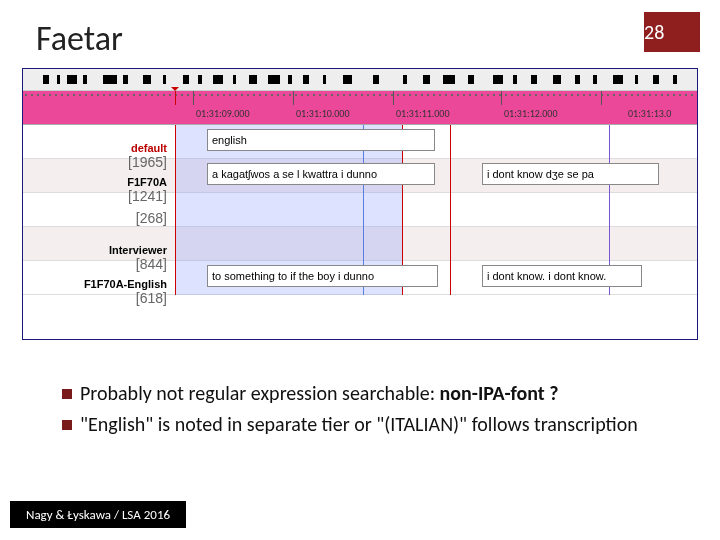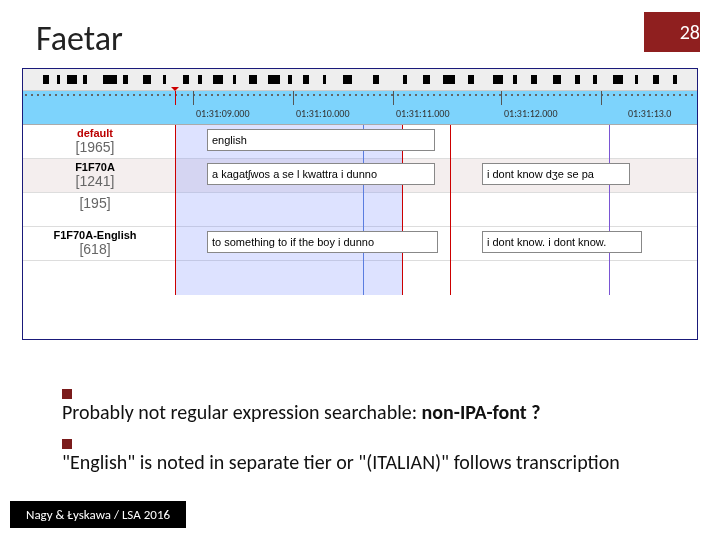--- a/index.html
+++ b/index.html
@@ -1,46 +1,46 @@
 <!DOCTYPE html>
 <html><head>
 <meta charset="utf-8">
 <style>
   * { box-sizing: border-box; margin: 0; padding: 0; }
   html, body { width: 720px; height: 540px; font-family: Calibri, Arial, sans-serif; background: #fff; }
   .slide { position: relative; width: 720px; height: 540px; }
   .title { position: absolute; left: 36px; top: 18px; font-size: 34px; color: #222; }
-  .pagebox { position: absolute; right: 20px; top: 12px; width: 56px; height: 40px; background: #8f1f1f; color: #fff; display: flex; align-items: center; justify-content: flex-end; font-size: 20px; }
+  .pagebox { position: absolute; right: 20px; top: 12px; width: 56px; height: 40px; background: #8f1f1f; color: #fff; display: flex; align-items: center; justify-content: flex-start; font-size: 20px; }
   .shot { position: absolute; left: 22px; top: 68px; width: 676px; height: 272px; border: 1px solid #1a1a7a; background: #fff; overflow: hidden; }
   .wave { height: 22px; background: #eee; border-bottom: 1px solid #ccc; position: relative; }
   .wave .seg { position: absolute; top: 6px; height: 9px; background: #000; }
-  .ruler { height: 34px; background: #7dd3fc; border-bottom: 1px solid #aaa; position: relative; padding-left: 44px; }
+  .ruler { height: 34px; background: #ec4899; border-bottom: 1px solid #aaa; position: relative; padding-left: 44px; }
   .ruler .label { position: absolute; top: 16px; font-size: 10px; color: #333; }
   .ruler .dots { position: absolute; top: 3px; left: 0; right: 0; height: 2px;
     background-image: radial-gradient(circle, #666 1px, transparent 1px);
     background-size: 6px 2px; background-repeat: repeat-x; }
   .ruler .major { position: absolute; top: 0; width: 1px; height: 14px; background: #555; }
   .scrub { position: absolute; top: 0; width: 1px; height: 14px; background: #cc0000; left: 152px; }
   .scrub::before { content:""; position:absolute; left:-4px; top:-4px; border:4px solid transparent; border-top-color:#cc0000; }
   .tiers { position: relative; }
   .tier { display: flex; border-bottom: 1px solid #ddd; height: 34px; }
   .tier.even { background: #f4eeee; }
-  .tier .tname { width: 150px; padding: 2px 6px 0 0; text-align: center; font-family: "Arial Narrow", Arial, sans-serif; }
+  .tier .tname { width: 150px; padding: 17px 6px 0 0; text-align: right; font-family: "Arial Narrow", Arial, sans-serif; }
   .tier .tname .nm { font-size: 11px; font-weight: bold; }
   .tier .tname.red .nm { color: #b00; }
   .tier .tname .cnt { font-size: 14px; color: #666; }
   .tier .lane { flex: 1; position: relative; margin-left: 32px; }
   .ann { position: absolute; top: 4px; height: 22px; background: #fff; border: 1px solid #888; font-family: Arial, sans-serif; font-size: 11px; line-height: 20px; padding: 0 4px; white-space: nowrap; overflow: hidden; }
   .sel { position: absolute; top: 0; bottom: 0; background: rgba(120,140,255,0.25); border-left: 1px solid #6a7dd8; border-right: 1px solid #6a7dd8; }
   .redline { position: absolute; top: 0; bottom: 0; width: 1px; background: #cc0000; }
   .purpleline { position: absolute; top: 0; bottom: 0; width: 1px; background: #7a55d3; }
   .blueline { position: absolute; top: 0; bottom: 0; width: 1px; background: #5a7de0; }
 
   .bullets { position: absolute; left: 62px; top: 380px; width: 600px; font-size: 20px; color: #111; line-height: 1.35; }
-  .bullets .row { display: flex; margin-bottom: 4px; flex-direction: column; }
+  .bullets .row { display: flex; margin-bottom: 4px; }
   .bullets .sq { width: 10px; height: 10px; background: #7a1b1b; margin: 9px 8px 0 0; flex: none; }
   .cite { position: absolute; left: 10px; bottom: 12px; background: #000; color: #fff; font-size: 13px; padding: 6px 16px; }
 </style>
 </head>
 <body>
 
 <div class="slide">
   <div class="title">Faetar</div>
   <div class="pagebox">
     <span>28</span>
@@ -114,26 +114,33 @@
             <div class="ann" style="left: 2px; width: 228px;">english</div>
           </div>
         </div>
         <div class="tier even">
           <div class="tname">
             <div class="nm">F1F70A</div>
             <div class="cnt">[1241]</div>
           </div>
           <div class="lane">
             <div class="ann" style="left: 2px; width: 228px;">a kagatʃwos a se l kwattra i dunno</div>
-            <div class="ann" style="left: 277px; width: 148px;">i dont know dʒe se pa</div>
+            <div class="ann" style="left: 277px; width: 177px;">i dont know dʒe se pa</div>
           </div>
         </div>
         <div class="tier">
           <div class="tname">
-            <div class="cnt">[195]</div>
+            <div class="cnt">[268]</div>
+          </div>
+          <div class="lane"></div>
+        </div>
+        <div class="tier even">
+          <div class="tname">
+            <div class="nm">Interviewer</div>
+            <div class="cnt">[844]</div>
           </div>
           <div class="lane"></div>
         </div>
         <div class="tier">
           <div class="tname">
             <div class="nm">F1F70A-English</div>
             <div class="cnt">[618]</div>
           </div>
           <div class="lane">
             <div class="ann" style="left: 2px; width: 231px;">to something to if the boy i dunno</div>

